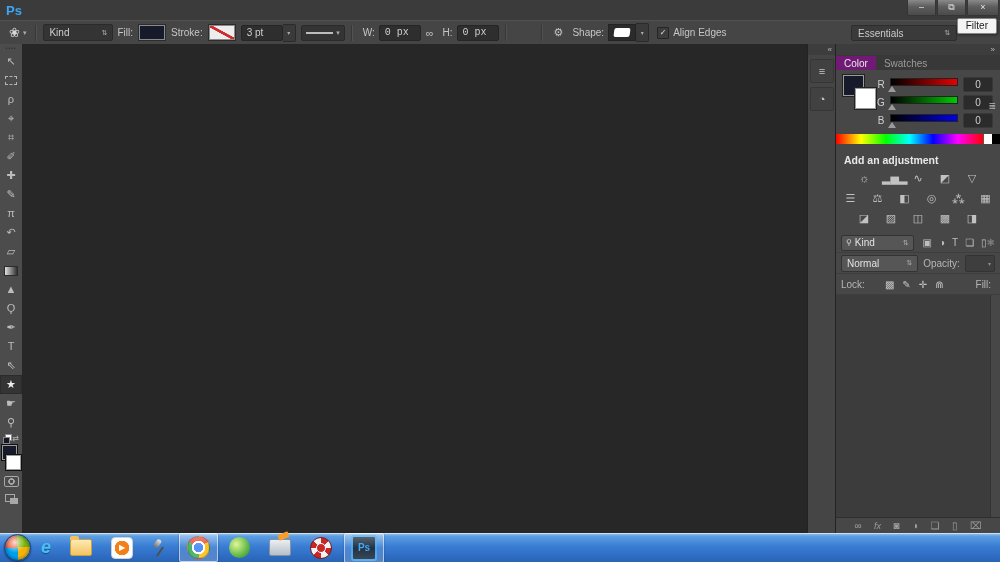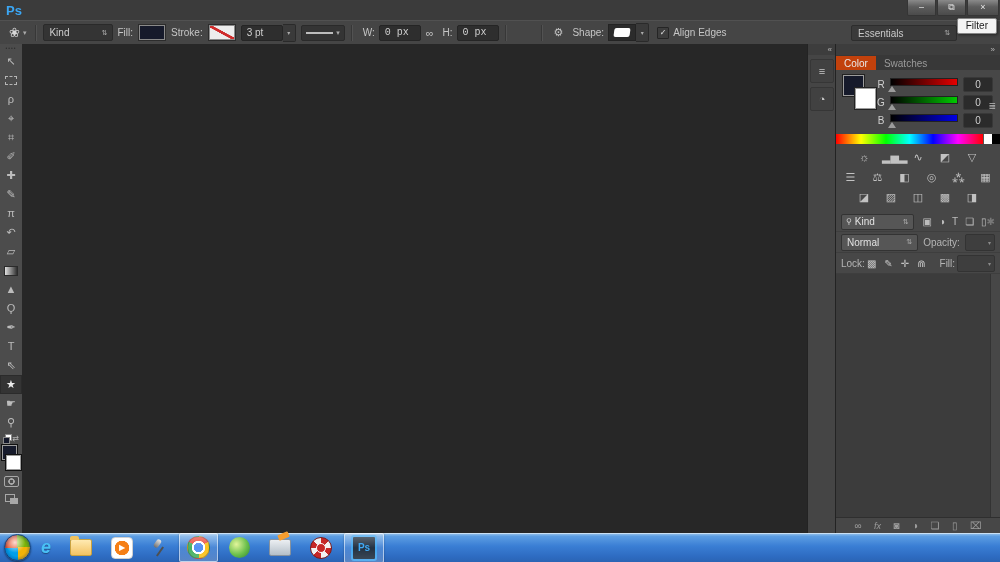--- a/index.html
+++ b/index.html
@@ -71,21 +71,21 @@
   .iconstrip{position:absolute;left:807px;top:44px;bottom:29px;width:28px;background:#454545;border-left:1px solid #232323;}
   .iconstrip .striptop{height:11px;text-align:right;padding-right:4px;font-size:8px;color:#b5b5b5;line-height:11px;background:#3d3d3d;}
   .pbtn{width:22px;height:22px;margin:4px auto 2px;background:#414141;border:1px solid #363636;border-radius:2px;
       display:flex;align-items:center;justify-content:center;font-size:11px;color:#c9c9c9;}
   
   .dock{position:absolute;left:835px;top:44px;bottom:29px;right:0;background:#454545;border-left:1px solid #232323;
       display:flex;flex-direction:column;}
   .docktop{height:11px;background:#3d3d3d;text-align:right;padding-right:5px;font-size:8px;color:#b5b5b5;line-height:11px;}
   .ptabs{height:15px;background:#383838;display:flex;align-items:flex-end;position:relative;flex:none;}
   .ptab{font-size:10px;color:#9a9a9a;padding:2px 8px 1px;}
-  .ptab.active{background:#c2410c;color:#e8e8e8;}
+  .ptab.active{background:#701a75;color:#e8e8e8;}
   .pmenu{position:absolute;right:4px;top:2px;font-size:9px;color:#bdbdbd;}
   .panelbody{background:#474747;flex:none;}
   
   .colorbody{padding:5px 0 4px;}
   .colorinner{display:flex;padding:0 7px;}
   .cswatches{position:relative;width:34px;height:36px;flex:none;}
   .cfg{position:absolute;left:0;top:0;width:19px;height:19px;background:#161a2b;border:1px solid #9c9c9c;box-shadow:0 0 0 1px #222;}
   .cbg{position:absolute;left:12px;top:13px;width:19px;height:19px;background:#fff;border:1px solid #9c9c9c;box-shadow:0 0 0 1px #222;}
   .channels{flex:1;}
   .crow{display:flex;align-items:center;height:18px;gap:5px;}
@@ -117,21 +117,21 @@
   .kinddd .mag{font-size:8px;color:#cfcfcf;}
   .kinddd .chev{margin-left:auto;}
   .fic{font-size:10px;color:#bdbdbd;margin-left:7px;}
   .fic:last-child{margin-left:auto;color:#787878;}
   .blendrow{height:20px;gap:5px;}
   .blenddd{width:112px;height:15px;background:#565656;border:1px solid #333;border-radius:2px;display:flex;align-items:center;
       justify-content:space-between;padding:0 5px;font-size:10px;color:#e2e2e2;}
   .dimfield{width:38px;height:15px;background:#3e3e3e;border:1px solid #333;border-radius:2px;display:flex;align-items:center;
       justify-content:flex-end;padding:0 3px;color:#8a8a8a;font-size:6px;}
   .locklabel,.filllabel2,.oplabel{font-size:10px;color:#b5b5b5;}
-  .lockrow{height:20px;gap:2px;}
+  .lockrow{height:20px;gap:20px;}
   .lic{font-size:10px;color:#c3c3c3;}
   .filllabel2{margin-left:12px;}
   .layerlist{flex:1;background:#3c3c3c;position:relative;}
   .scrolltrack{position:absolute;right:0;top:0;bottom:0;width:9px;background:#474747;border-left:1px solid #333;}
   .layersbottom{height:15px;border-top:1px solid #2f2f2f;display:flex;align-items:center;justify-content:space-evenly;
       padding:0 6px;flex:none;}
   .bic{font-size:10px;color:#9d9d9d;}
   .bic[data-name="layer-style-icon"]{font-style:italic;font-size:9px;}
   
   .taskbar{position:absolute;left:0;bottom:0;right:0;height:29px;
@@ -333,20 +333,21 @@
           </div>
       </div>
       <div class="spectrumrow" data-name="color-spectrum-ramp">
         <span class="spectrum" data-name="rainbow-ramp"></span>
         <span class="specw" data-name="white-swatch"></span>
         <span class="specb" data-name="black-swatch"></span>
       </div>
     </div>
 
     <div class="panelbody adjbody" data-name="adjustments-panel">
+      <div class="adjheading" data-name="add-adjustment-heading">Add an adjustment</div>
       <div class="adjrow">
 
       <span class="aicon" data-name="brightness-contrast-icon">☼</span>
           <span class="aicon" data-name="levels-icon">▂▅▂</span>
           <span class="aicon" data-name="curves-icon">∿</span>
           <span class="aicon" data-name="exposure-icon">◩</span>
           <span class="aicon" data-name="vibrance-icon">▽</span>
         </div>
       <div class="adjrow">
 

